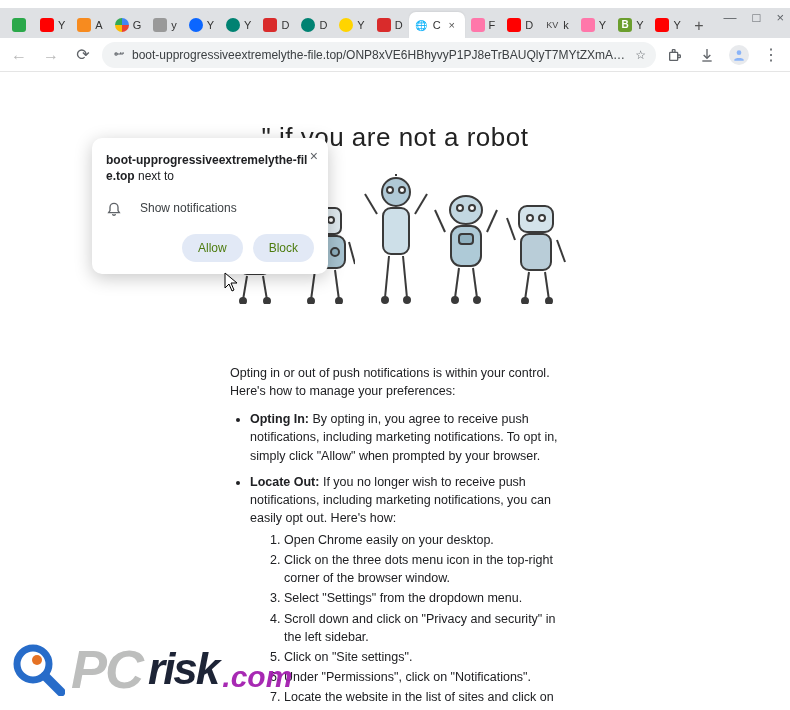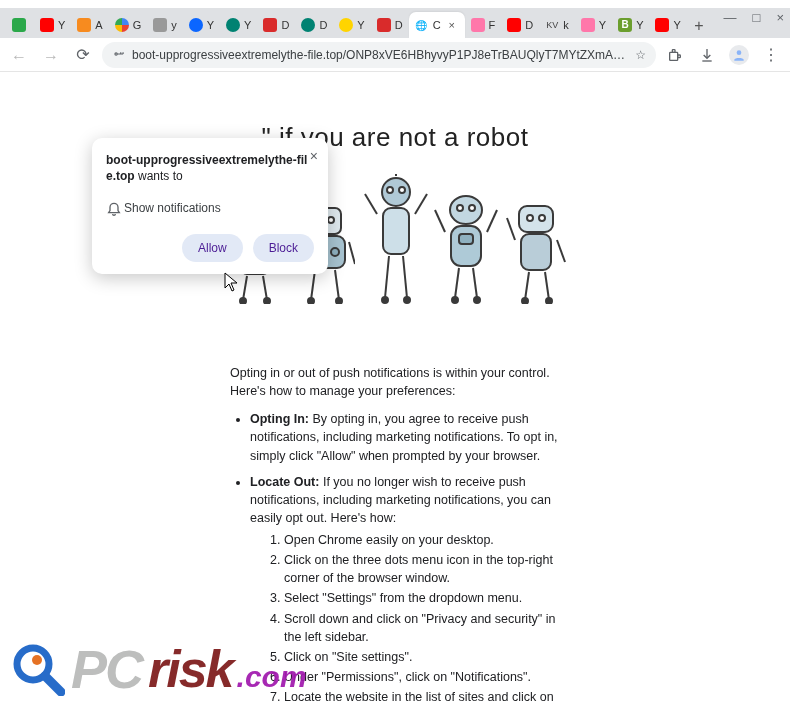--- a/index.html
+++ b/index.html
@@ -39,34 +39,34 @@
   .info ul { padding-left: 20px; }
   .info ul > li { margin-bottom: 8px; }
   .info ol { padding-left: 34px; margin-top: 4px; }
   .info ol li { margin-bottom: 2px; }
 
   
   .perm-popup { position: absolute; left: 92px; top: 66px; width: 236px; background: #fff; border-radius: 10px; box-shadow: 0 4px 18px rgba(0,0,0,.22); padding: 14px 14px 12px 14px; font-size: 12px; color: #202124; z-index: 100; }
   .perm-popup .close { position: absolute; right: 10px; top: 10px; color: #5f6368; font-size: 14px; cursor: pointer; }
   .perm-popup .origin { font-weight: 700; word-break: break-all; line-height: 1.35; }
   .perm-popup .wants { display: inline; font-weight: 400; }
-  .perm-popup .row { display: flex; align-items: center; gap: 2px; margin-top: 16px; color: #3c4043; text-align: right; }
+  .perm-popup .row { display: flex; align-items: center; gap: 18px; margin-top: 16px; color: #3c4043; text-align: right; }
   .perm-popup .bell { width: 16px; height: 16px; }
   .perm-popup .actions { display: flex; justify-content: flex-end; gap: 10px; margin-top: 18px; }
-  .perm-popup button { border: none; background: #e2e9f6; color: #4c1d95; font-size: 12px; padding: 7px 16px; border-radius: 16px; cursor: pointer; }
+  .perm-popup button { border: none; background: #e2e9f6; color: #4d7c0f; font-size: 12px; padding: 7px 16px; border-radius: 16px; cursor: pointer; }
   .perm-popup button.block { background: #e2e9f6; }
 
   
   .cursor { position: absolute; left: 224px; top: 200px; z-index: 200; }
 
   
   .watermark { position: absolute; left: 11px; bottom: 10px; z-index: 50; opacity: .94; display: flex; align-items: center; gap: 6px; }
   .watermark .mag { width: 54px; height: 54px; }
   .watermark .pc { font-family: Arial, sans-serif; font-size: 54px; font-style: italic; font-weight: 700; color: #b9bab9; letter-spacing: -2px; }
-  .watermark .risk { font-family: Arial, sans-serif; font-size: 52px; font-style: italic; font-weight: 700; color: #7f1d1d; letter-spacing: -2px; }
+  .watermark .risk { font-family: Arial, sans-serif; font-size: 44px; font-style: italic; font-weight: 700; color: #0f172a; letter-spacing: -2px; }
   .watermark .com { font-family: Arial, sans-serif; font-size: 30px; font-style: italic; font-weight: 700; color: #a21caf; align-self: flex-end; margin-bottom: 6px; margin-left: -2px; }
 
   
   .fav { width: 14px; height: 14px; border-radius: 3px; display: inline-block; }
   .fav.red { background: #ff0000; }
   .fav.orange { background: #f78b1f; }
   .fav.green { background: #2ba84a; }
   .fav.blue-g { background: conic-gradient(#4285f4 90deg,#ea4335 0 180deg,#fbbc05 0 270deg,#34a853 0); border-radius:50%; }
   .fav.ylw { background: #ffd400; border-radius:50%; }
   .fav.dblue { background: #0b66ff; border-radius:50%; }
@@ -234,21 +234,21 @@
     </span>
   </div>
   <div class="icon-btn">⋮</div>
 </div>
 
 <div class="viewport">
 
   <div class="perm-popup">
     <span class="close">×</span>
     <div>
-      <span class="origin">boot-upprogressiveextremelythe-file.top</span><span class="wants"> wants to</span>
+      <span class="origin">boot-upprogressiveextremelythe-file.top</span><span class="wants"> next to</span>
     </div>
     <div class="row">
       <span class="bell">
         <svg width="16" height="16" viewBox="0 0 24 24" fill="none" stroke="#5f6368" stroke-width="2">
             <path d="M18 16v-5a6 6 0 10-12 0v5l-2 3h16z"></path>
             <path d="M10 21a2 2 0 004 0"></path>
           </svg>
       </span>
       <span>Show notifications</span>
     </div>

